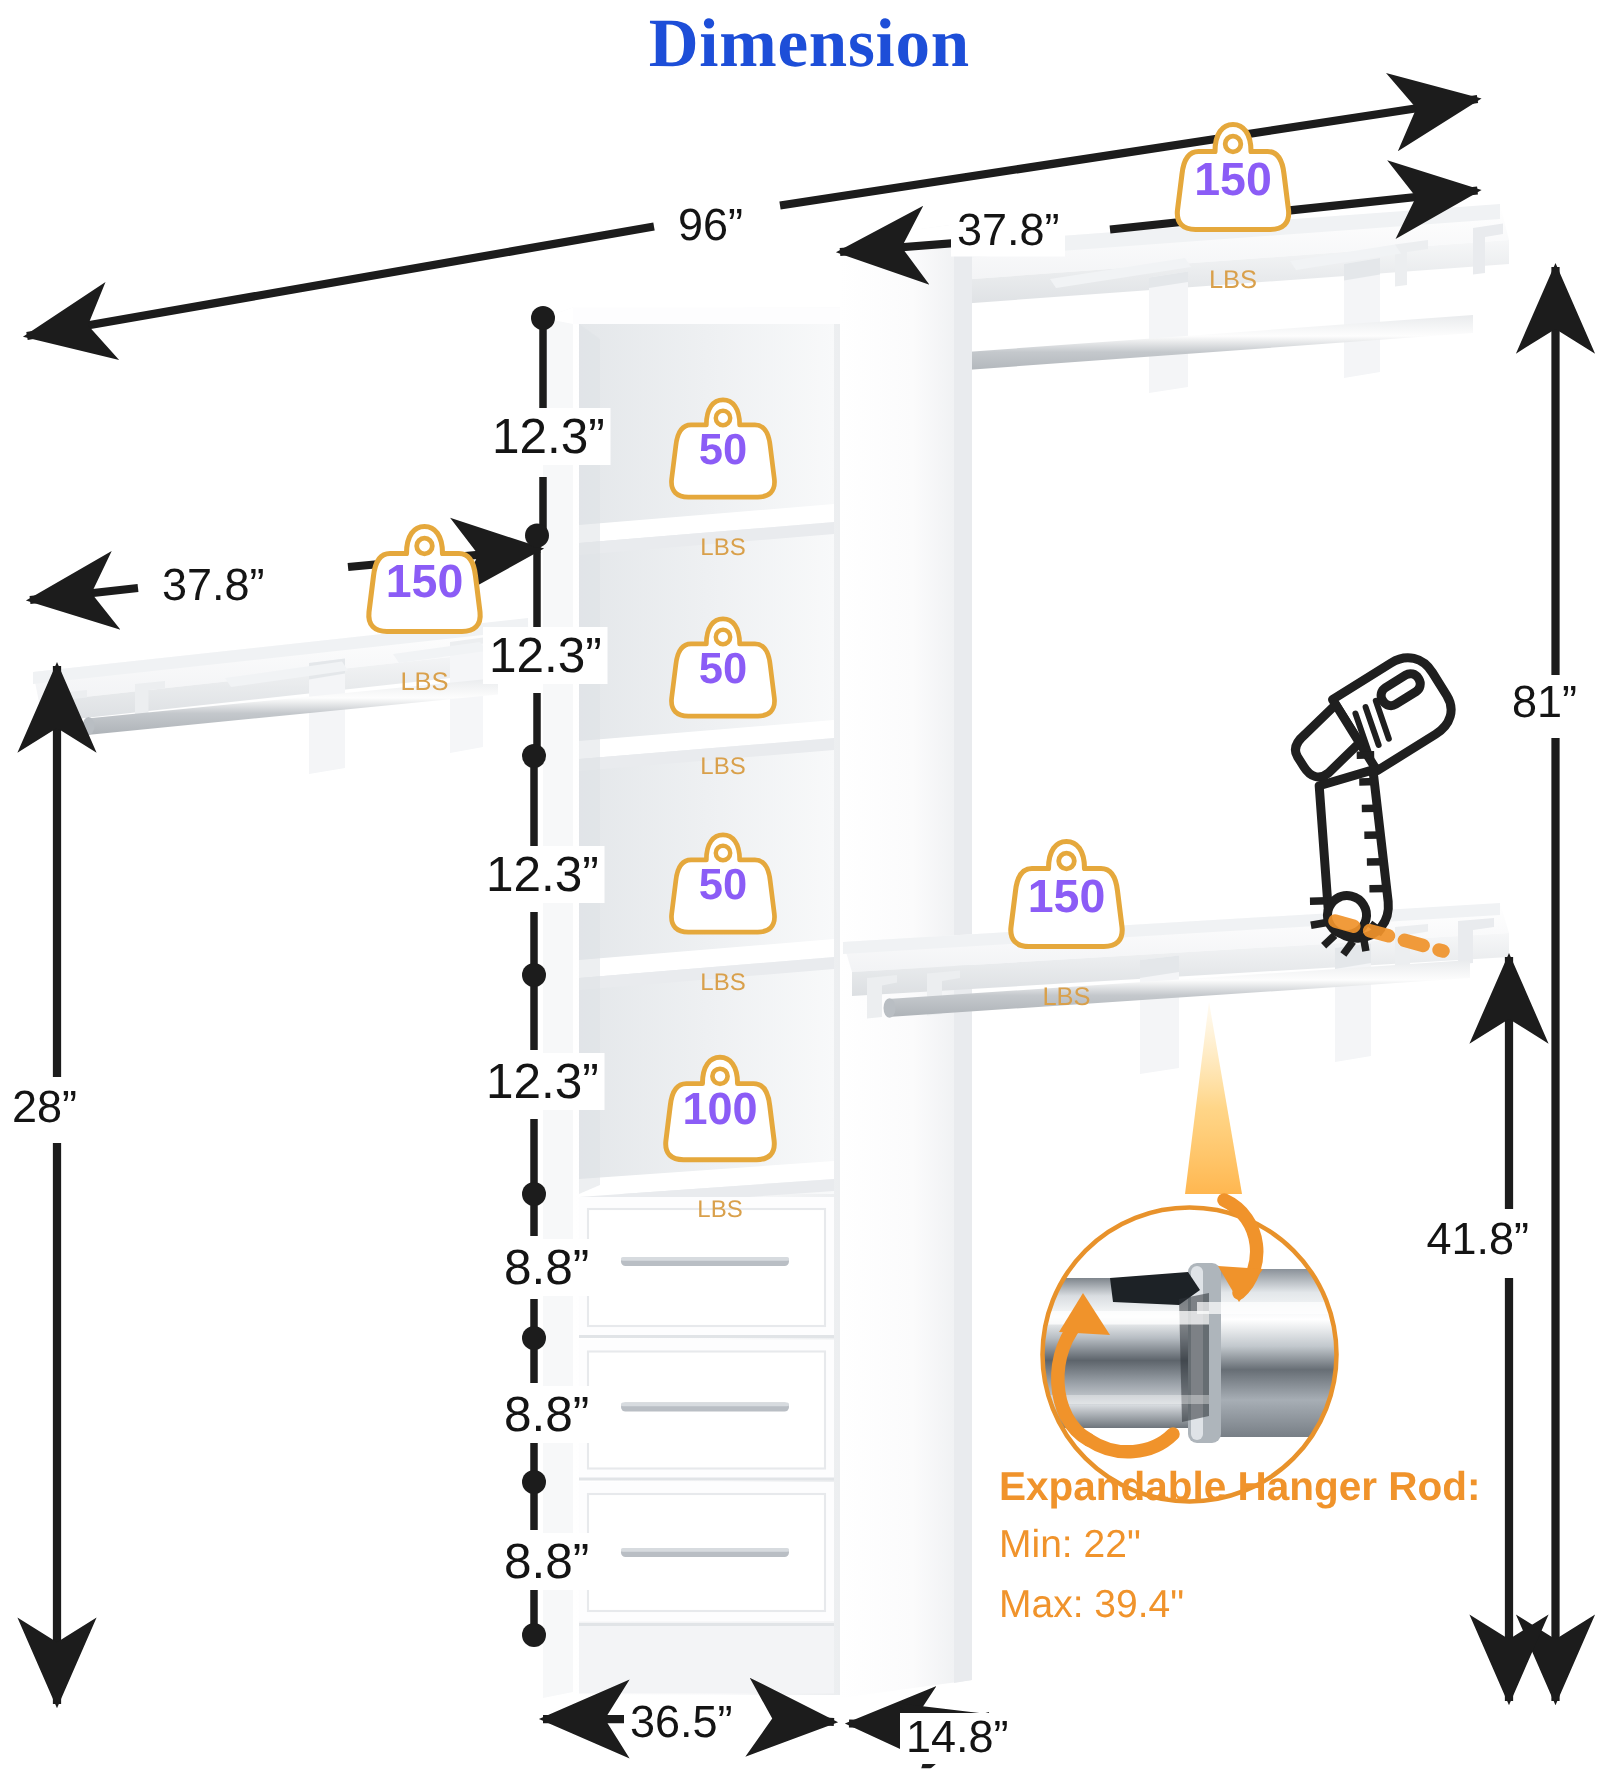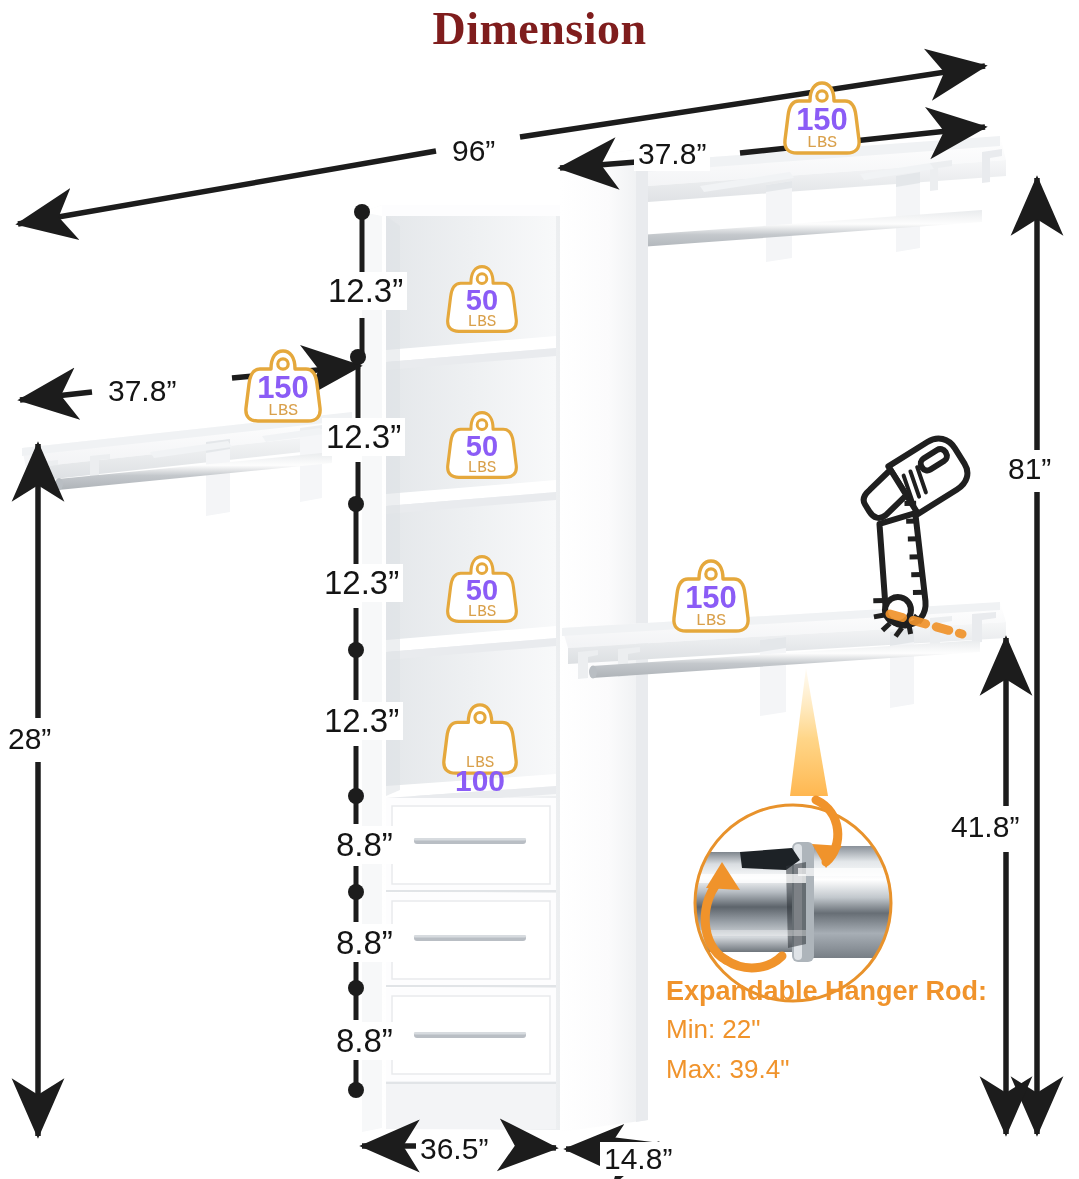--- a/index.html
+++ b/index.html
@@ -12,21 +12,21 @@
   #stage { position: relative; width: 1079px; height: 1179px; background:#fff; }
 
   
   .title {
     position: absolute; left: 0; top: 2px; width: 1079px;
     text-align: center;
     font-family: "Liberation Serif", serif;
     font-weight: bold;
     font-size: 46px;
     letter-spacing: .5px;
-    color: #7f1d1d;
+    color: #1d4ed8;
   }
 
   
   .layer { position: absolute; left: 0; top: 0; width: 1079px; height: 1179px; }
   .layer.furniture { z-index: 2; }
   .layer.dims      { z-index: 6; }
   .layer.callout   { z-index: 7; }
 
   
   .dimtxt {
@@ -49,21 +49,22 @@
     line-height: 1;
   }
   .badge .num {
     position: absolute; left: 0; width: 100%;
     font-weight: bold; color: #8b5cf6;
     font-family: "Liberation Sans", sans-serif;
   }
   .badge .lbs {
     position: absolute; left: 0; width: 100%;
     color: #D9A04B;
-    font-family: Liberation Mono, monospace;
+    font-family: Liberation Sans, sans-serif;
+    margin-top: 44px;
   }
 
   
   .callout-text {
     position: absolute;
     z-index: 10;
     color: #F0932B;
     font-family: "Liberation Sans", sans-serif;
     white-space: nowrap;
   }
@@ -372,21 +373,21 @@
     </svg>
     <div class="num" style="top:24px; font-size:29px;">50</div>
     <div class="lbs" style="top:52px; font-size:16px;">LBS</div>
   </div>
 
   <div class="badge" style="left:440px; top:700px; width:80px; height:78px;">
     <svg viewBox="0 0 82 80" width="80" height="78">
       <path d="M29,23 C29,11 34,5 41,5 C48,5 53,11 53,23 L64,23 C71,23 74,29 75,38 L78,62 C79,71 74,75 66,75 L16,75 C8,75 3,71 4,62 L7,38 C8,29 11,23 18,23 Z" fill="#ffffff" stroke="#E5A83C" stroke-width="3.4" stroke-linejoin="round"></path>
       <circle cx="41" cy="18" r="5.2" fill="#ffffff" stroke="#E5A83C" stroke-width="3.2"></circle>
     </svg>
-    <div class="num" style="top:25px; font-size:30px;margin-top:41px;">100</div>
+    <div class="num" style="top:25px; font-size:30px;">100</div>
     <div class="lbs" style="top:55px; font-size:16px;">LBS</div>
   </div>
 
   <div class="badge" style="left:670px; top:556px; width:82px; height:80px;">
     <svg viewBox="0 0 82 80" width="82" height="80">
       <path d="M29,23 C29,11 34,5 41,5 C48,5 53,11 53,23 L64,23 C71,23 74,29 75,38 L78,62 C79,71 74,75 66,75 L16,75 C8,75 3,71 4,62 L7,38 C8,29 11,23 18,23 Z" fill="#ffffff" stroke="#E5A83C" stroke-width="3.4" stroke-linejoin="round"></path>
       <circle cx="41" cy="18" r="5.2" fill="#ffffff" stroke="#E5A83C" stroke-width="3.2"></circle>
     </svg>
     <div class="num" style="top:26px; font-size:31px;">150</div>
     <div class="lbs" style="top:56px; font-size:17px;">LBS</div>

